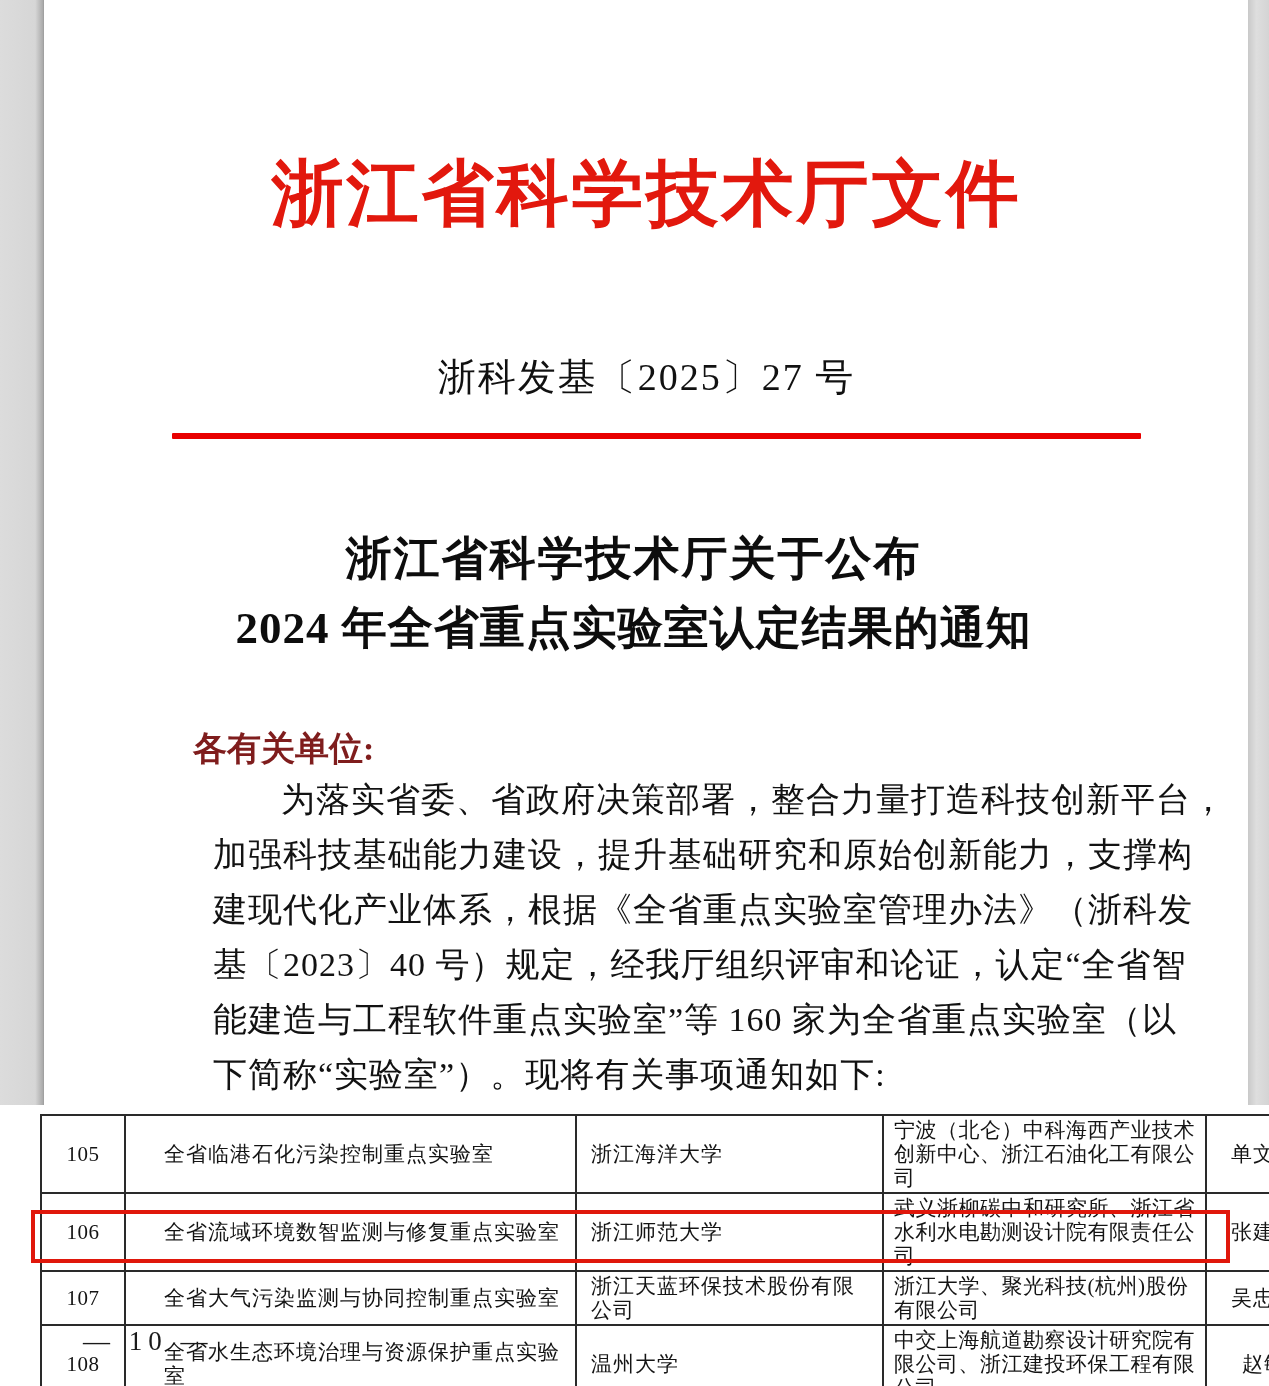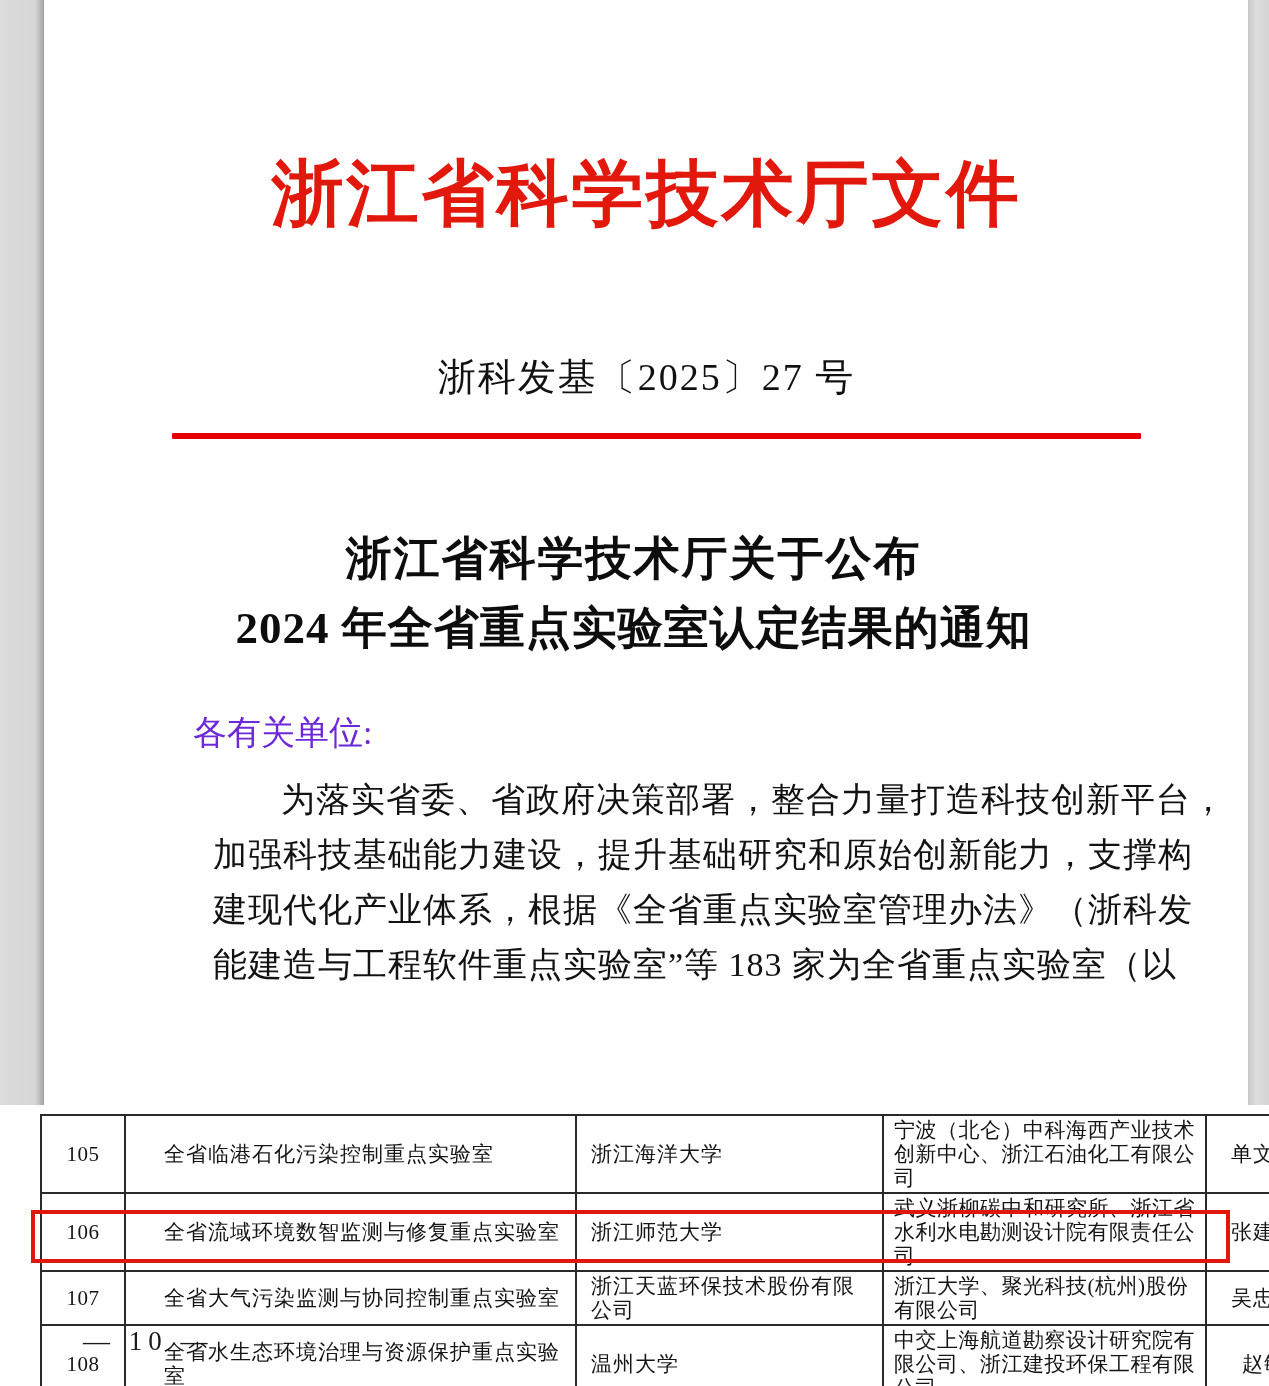--- a/index.html
+++ b/index.html
@@ -31,21 +31,21 @@
     position:absolute;left:172px;top:433px;width:969px;height:6px;
     background:#e80000;border-radius:1px;
   }
   .notice-title{
     position:absolute;left:45px;width:1177px;text-align:center;
     font-weight:bold;color:#0d0d0d;white-space:nowrap;
   }
   .notice-title.line1{top:528px;font-size:46px;letter-spacing:2px;}
   .notice-title.line2{top:598px;font-size:45px;letter-spacing:1px;}
   .salutation{
-    position:absolute;left:193px;top:710px;font-size:34px;color:#6d28d9;
+    position:absolute;left:193px;top:726px;font-size:34px;color:#7f1d1d;font-weight:bold;
   }
   .body-text{
     position:absolute;left:193px;top:772px;width:965px;margin-left:20px;
   }
   .body-line{
     height:55px;line-height:55px;font-size:34px;letter-spacing:1px;
     white-space:nowrap;color:#121212;
   }
   .body-line.indent{text-indent:68px;}
   
@@ -87,21 +87,23 @@
 <div class="red-rule"></div>
 
 <div class="notice-title line1">浙江省科学技术厅关于公布</div>
 <div class="notice-title line2">2024 年全省重点实验室认定结果的通知</div>
 
 <div class="salutation">各有关单位:</div>
 <div class="body-text">
   <div class="body-line indent">为落实省委、省政府决策部署，整合力量打造科技创新平台，</div>
   <div class="body-line">加强科技基础能力建设，提升基础研究和原始创新能力，支撑构</div>
   <div class="body-line">建现代化产业体系，根据《全省重点实验室管理办法》（浙科发</div>
-  <div class="body-line">能建造与工程软件重点实验室”等 183 家为全省重点实验室（以</div>
+  <div class="body-line">基〔2023〕40 号）规定，经我厅组织评审和论证，认定“全省智</div>
+  <div class="body-line">能建造与工程软件重点实验室”等 160 家为全省重点实验室（以</div>
+  <div class="body-line">下简称“实验室”）。现将有关事项通知如下:</div>
 </div>
 
 <div class="table-strip">
   <table class="result-table">
     <tbody>
       <tr>
         <td class="col-no">105</td>
         <td class="col-lab">全省临港石化污染控制重点实验室</td>
         <td class="col-host">浙江海洋大学</td>
         <td class="col-partner">宁波（北仑）中科海西产业技术创新中心、浙江石油化工有限公司</td>

